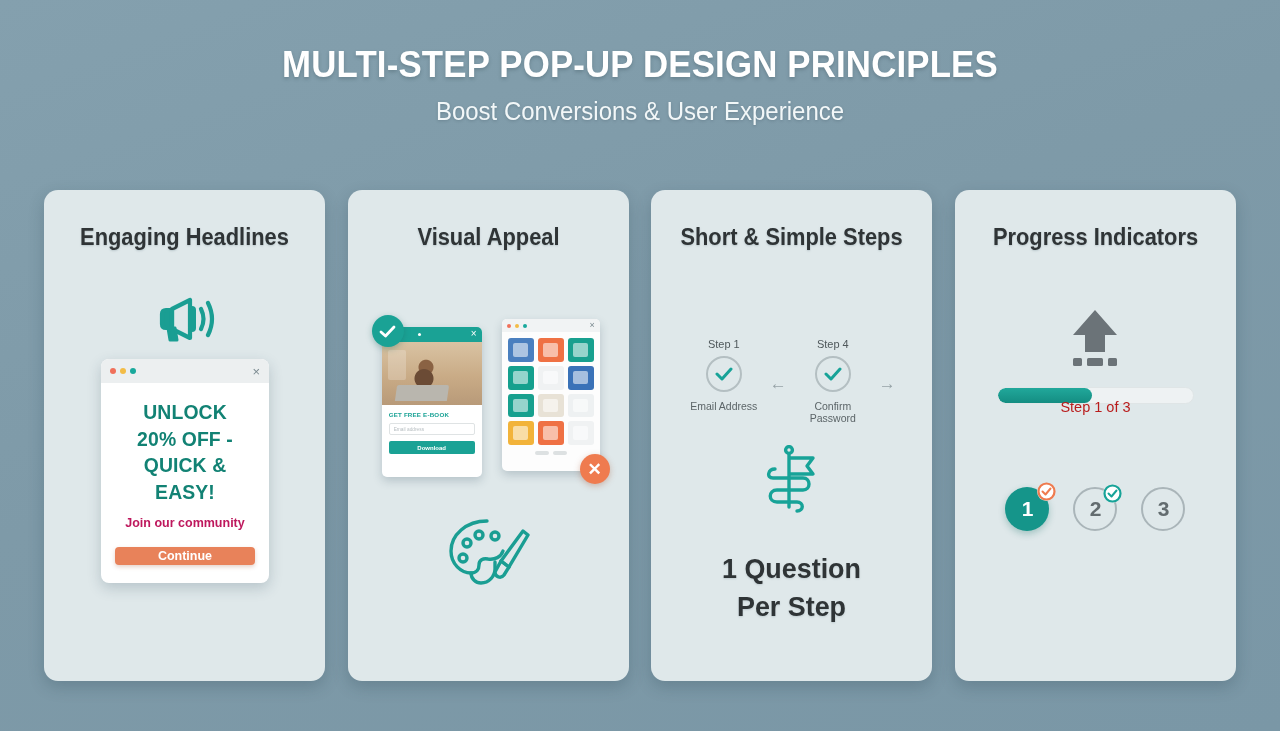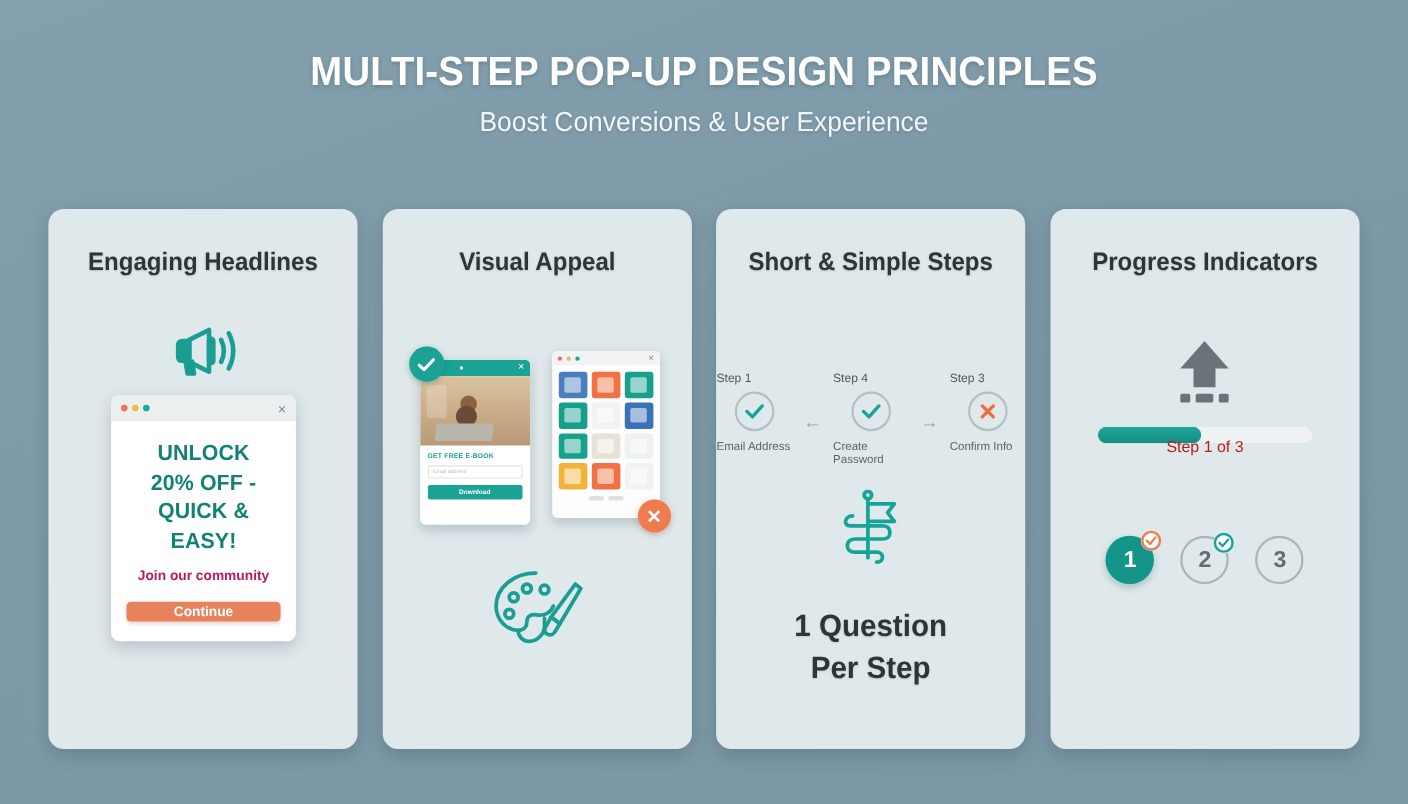--- a/index.html
+++ b/index.html
@@ -131,21 +131,21 @@
   .x-badge{
     position:absolute;right:-2px;bottom:-4px;width:30px;height:30px;border-radius:50%;
     background:#ef7b4f;display:flex;align-items:center;justify-content:center;
     color:#fff;font-size:17px;font-weight:700;z-index:4;
     box-shadow:0 2px 6px rgba(160,80,50,.35);
   }
   .palette{position:absolute;left:50%;top:323px;transform:translateX(-50%);}
 
   
   .steps{position:absolute;left:0;right:0;top:148px;display:flex;justify-content:center;gap:10px;}
-  .step{width:72px;}
+  .step{width:72px;text-align:center;}
   .step-label{font-size:11px;color:#4f585b;margin-bottom:6px;}
   .step-circle{
     width:36px;height:36px;border-radius:50%;border:2.5px solid #b4bfc2;
     margin:0 auto;display:flex;align-items:center;justify-content:center;background:#dfe8ea;
   }
   .step-sub{font-size:10.5px;color:#5c6568;margin-top:8px;}
   .arrow{align-self:center;margin-top:6px;color:#97a3a7;font-size:17px;}
   .flag{position:absolute;left:50%;top:255px;transform:translateX(-50%);}
   .bigtext{
     position:absolute;left:0;right:0;top:360px;text-align:center;
@@ -303,32 +303,23 @@
         <div class="step-sub">Email Address</div>
       </div>
       <div class="arrow">←</div>
       <div class="step">
         <div class="step-label">Step 4</div>
         <div class="step-circle">
           <svg width="18" height="14" viewBox="0 0 18 14" fill="none" stroke="#17a398" stroke-width="3" stroke-linecap="round" stroke-linejoin="round">
               <path d="M2 7 L7 12 L16 2"></path>
             </svg>
         </div>
-        <div class="step-sub">Create Password</div>
+        <div class="step-sub">Confirm Password</div>
       </div>
       <div class="arrow">→</div>
-      <div class="step">
-        <div class="step-label">Step 3</div>
-        <div class="step-circle">
-          <svg width="16" height="16" viewBox="0 0 16 16" fill="none" stroke="#ef6b3c" stroke-width="3" stroke-linecap="round">
-              <path d="M3 3 L13 13 M13 3 L3 13"></path>
-            </svg>
-        </div>
-        <div class="step-sub">Confirm Info</div>
-      </div>
     </div>
 
     <div class="flag">
       <svg width="70" height="78" viewBox="0 0 70 78" fill="none" stroke="#17a398" stroke-width="3.4" stroke-linecap="round" stroke-linejoin="round">
         <circle cx="32" cy="5" r="3.4"></circle>
         <path d="M32 9 L32 62"></path>
         <path d="M33 13 L56 13 L50 21 L56 29 L33 29"></path>
         <path d="M18 24 C11 24 9 33 16 33 L46 33 C54 33 54 45 46 45 L20 45 C11 45 11 57 20 57 L40 57 C47 57 47 66 40 66"></path>
       </svg>
     </div>

